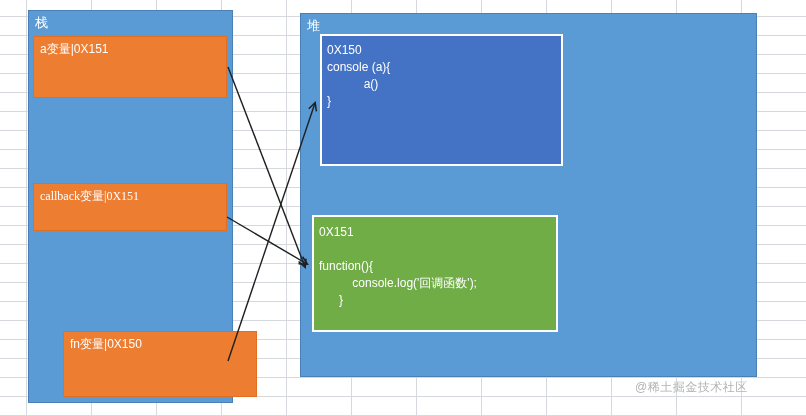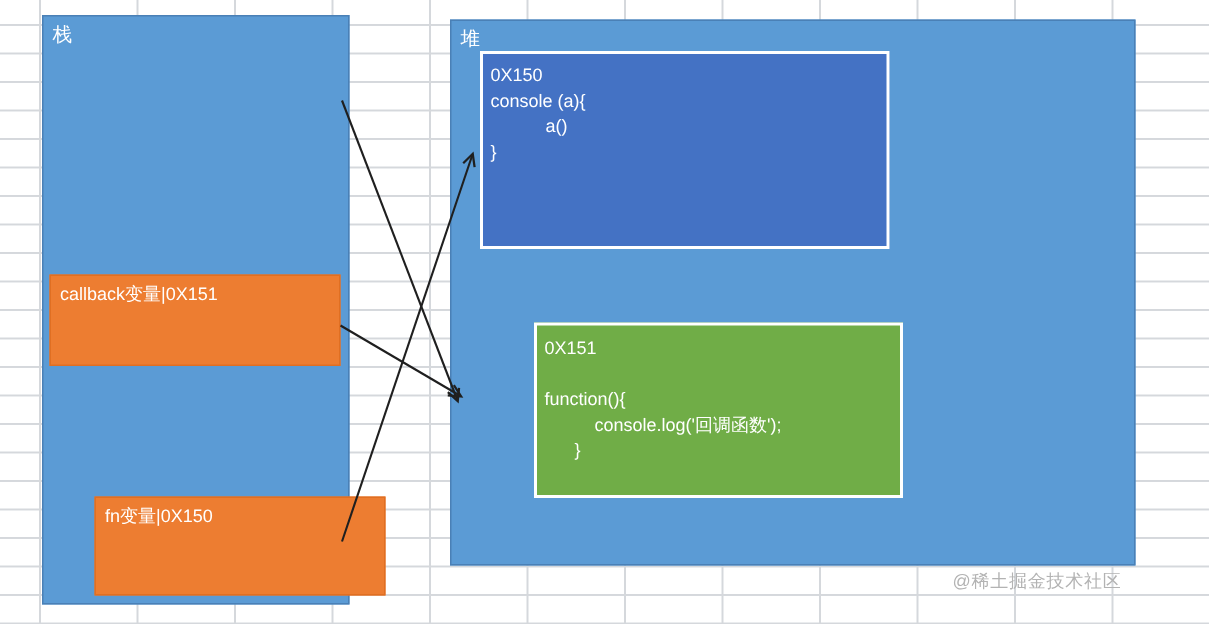--- a/index.html
+++ b/index.html
@@ -36,31 +36,31 @@
     position: absolute;
     left: 4px; width: 194px;
     background: #ed7d31;
     border: 1px solid #e06f22;
     box-sizing: border-box;
     color: #ffffff;
     font-size: 12px;
     padding: 4px 0 0 6px;
   }
   #var-a        { top: 25px;  height: 62px; }
-  #var-callback { top: 172px; height: 61px; }
+  #var-callback { top: 172px; height: 48px; font-family: Liberation Serif, serif; }
   #var-fn       { top: 320px; height: 66px; margin-left: 30px; }
   .fn-box {
     position: absolute;
     border: 2px solid #ffffff;
     box-sizing: border-box;
     color: #ffffff;
     font-size: 12px;
   }
-  #fn-0x150 { left: 19px; top: 20px;  width: 273px; height: 132px; background: #4472c4; padding: 6px 0 0 5px; }
-  #fn-0x151 { left: 11px; top: 201px; width: 246px; height: 117px; background: #70ad47; padding: 7px 12px 0 5px; margin-left: 44px; }
+  #fn-0x150 { left: 19px; top: 20px;  width: 243px; height: 132px; background: #4472c4; padding: 6px 0 0 5px; }
+  #fn-0x151 { left: 11px; top: 201px; width: 246px; height: 117px; background: #70ad47; padding: 7px 12px 0 5px; }
   .code-line {
     height: 17px;
     line-height: 17px;
     white-space: pre;
   }
   .arrows-layer {
     position: absolute; left: 0; top: 0;
     pointer-events: none;
   }
   .watermark {
@@ -73,20 +73,23 @@
   }
 </style>
 </head>
 <body>
 
 <div class="grid-bg"></div>
 
 <section class="container" id="stack-container">
   <div class="container-title">栈</div>
 
+  <div class="var-box" id="var-a">
+    <span>a变量|0X151</span>
+  </div>
 
   <div class="var-box" id="var-callback">
     <span>callback变量|0X151</span>
   </div>
 
   <div class="var-box" id="var-fn">
     <span>fn变量|0X150</span>
   </div>
 </section>
 

